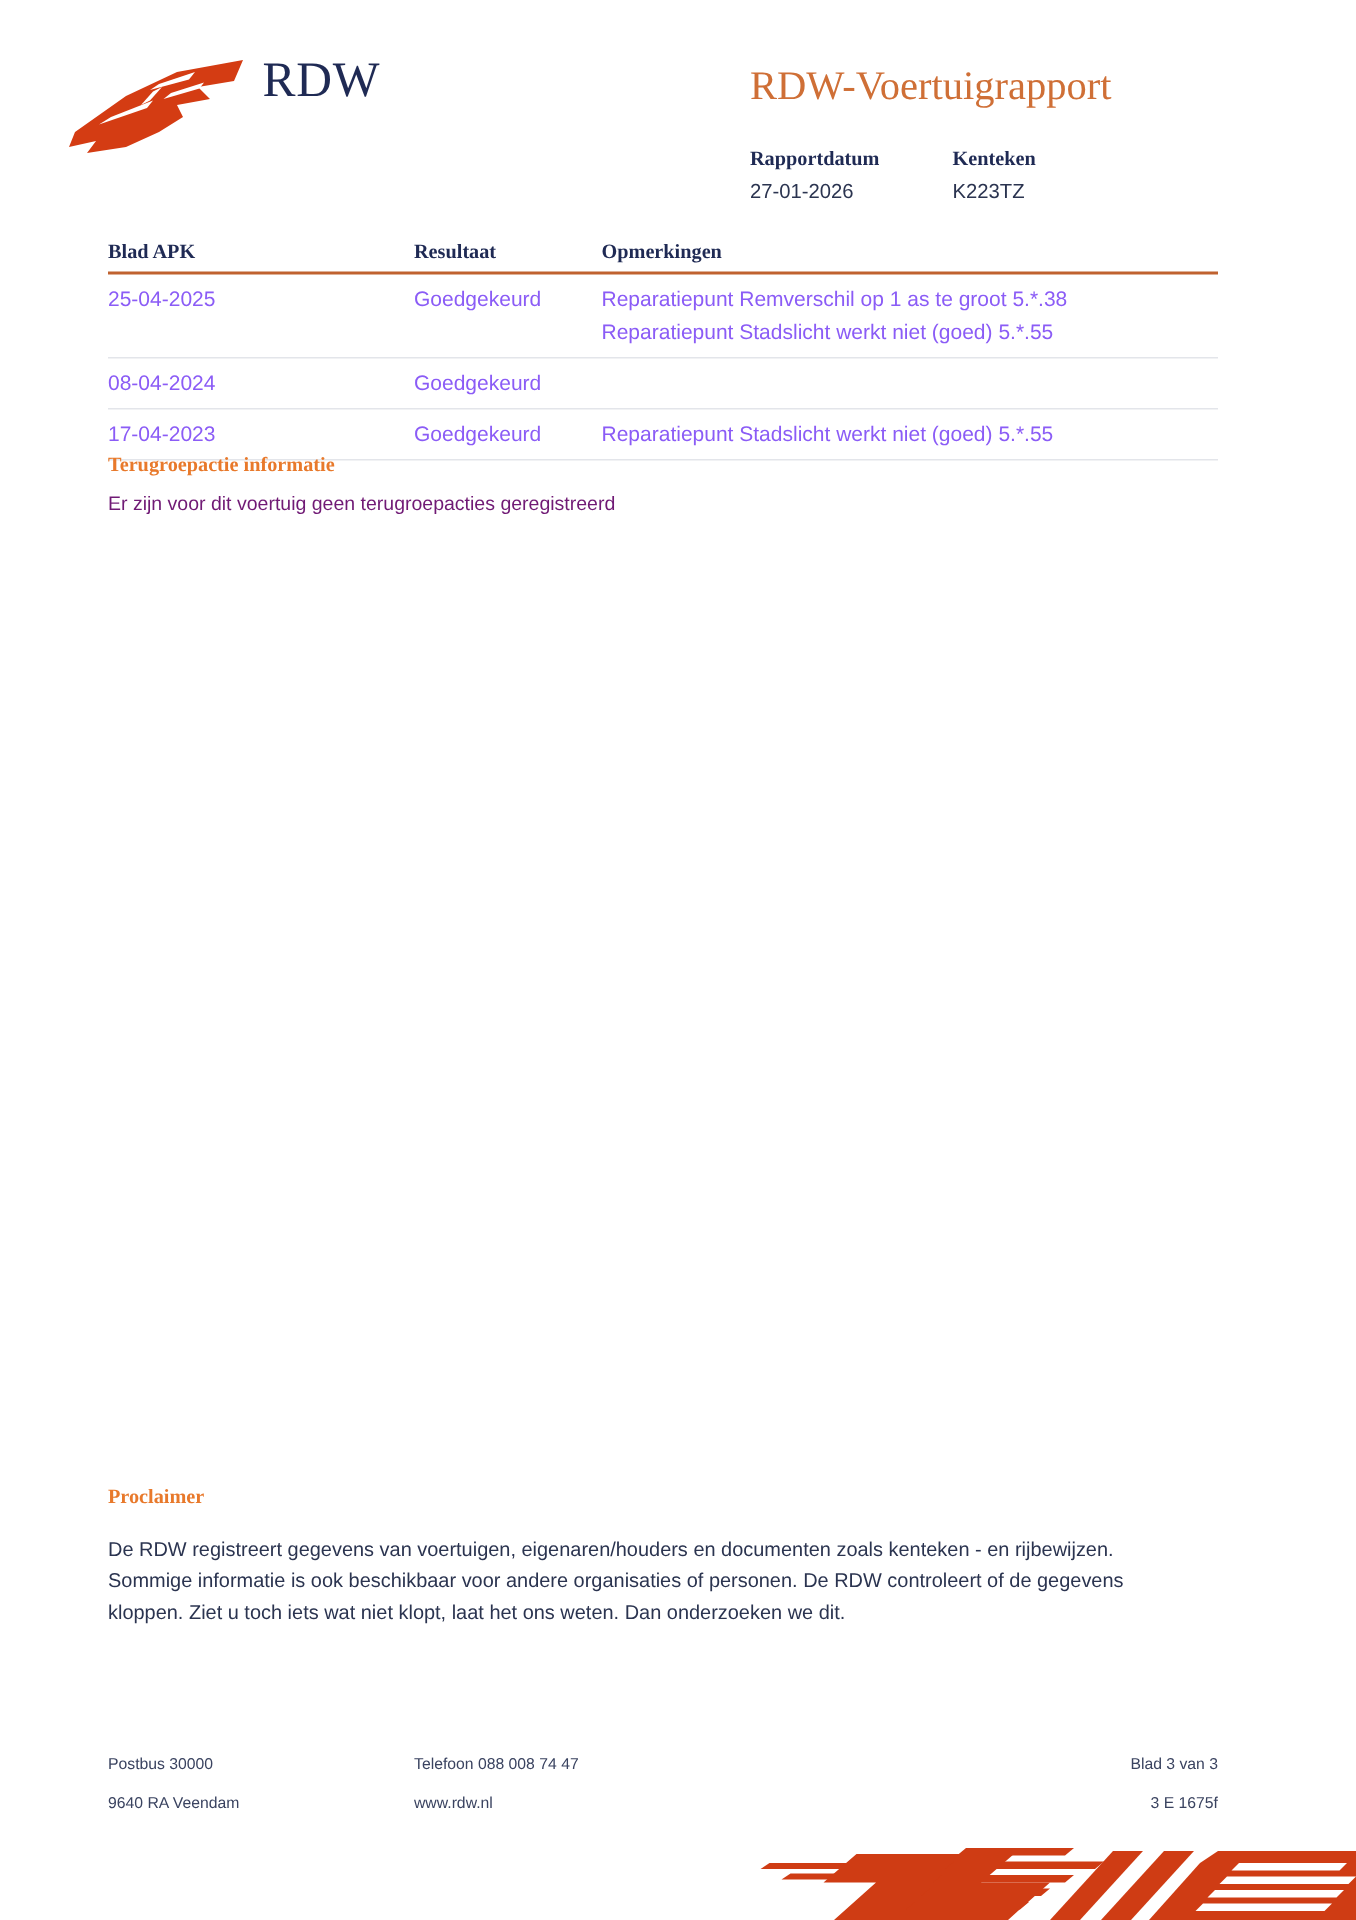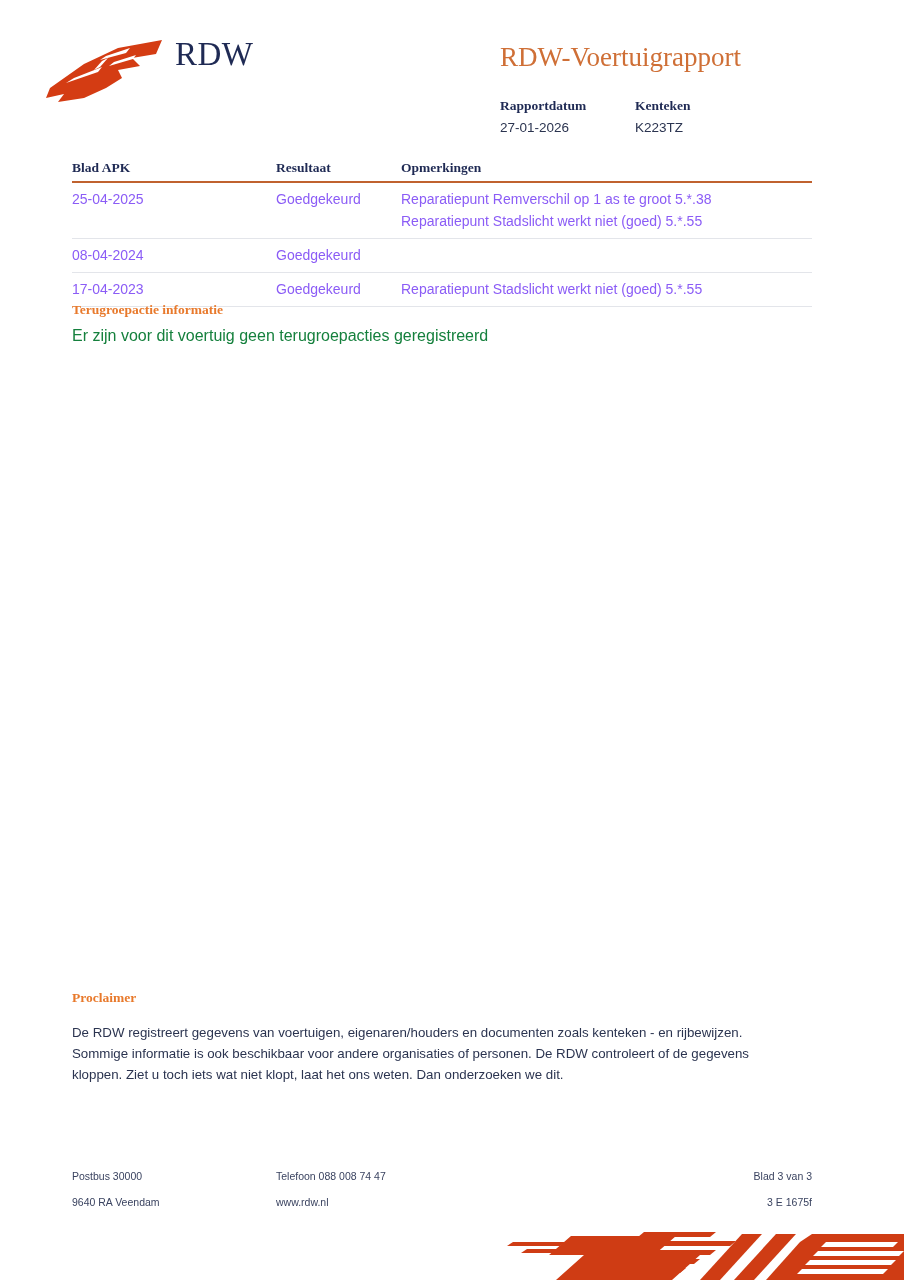--- a/index.html
+++ b/index.html
@@ -126,22 +126,22 @@
     font-size: 13.5px;
     color: #e8792b;
   }
   .recall {
     position: absolute;
     left: 72px;
     top: 302px;
     width: 740px;
   }
   .recall .body {
-    font-size: 16px;
-    color: #15803d;
+    font-size: 13px;
+    color: #701a75;
     margin-top: 9px;
     line-height: 18px;
   }
 
   .proclaimer {
     position: absolute;
     left: 72px;
     top: 990px;
     width: 740px;
   }

